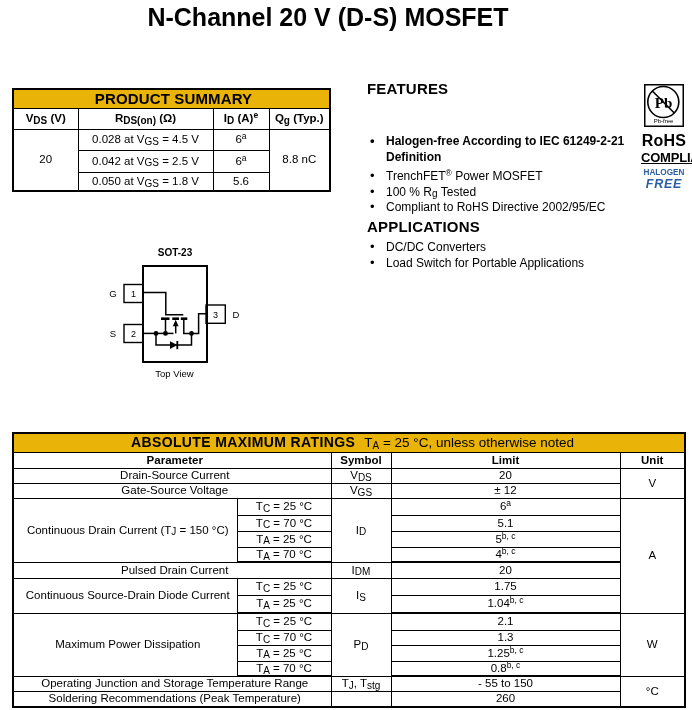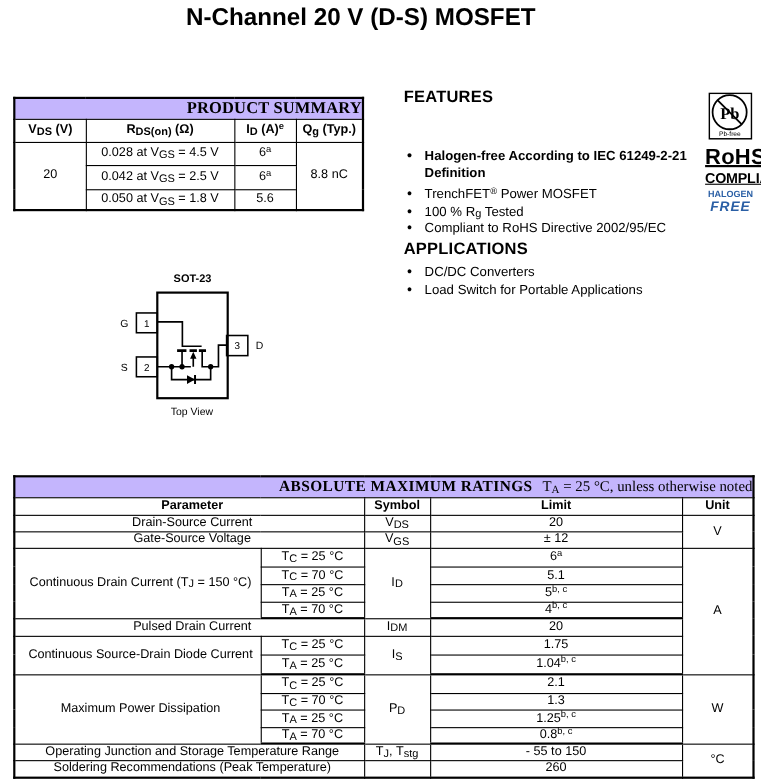--- a/index.html
+++ b/index.html
@@ -3,39 +3,39 @@
 <meta charset="utf-8">
 <style>
 * { margin:0; padding:0; box-sizing:border-box; }
 html,body { width:692px; height:710px; background:#fff; font-family:"Liberation Sans", sans-serif; color:#000; }
 #page { position:relative; width:692px; height:710px; overflow:hidden; }
 .abs { position:absolute; }
 sub { font-size:10px; line-height:0; vertical-align:baseline; position:relative; top:1.8px; }
 sup { font-size:8.5px; line-height:0; vertical-align:baseline; position:relative; top:-4px; }
 table { border-collapse:collapse; table-layout:fixed; }
 td, th { border:1px solid #000; font-weight:normal; text-align:center; vertical-align:middle; font-size:11.5px; line-height:1.1; }
-.hdrband { background:#c4b5fd; text-align:right; font-weight:bold; font-size:14px; padding-left:7px;font-family:Liberation Serif, serif; }
+.hdrband { background:#eab308; text-align:center; font-weight:bold; font-size:14px; padding-left:7px; }
 
 #pstab { width:318px; }
 #pstab td.h { font-weight:bold; }
 #pstab { border:2px solid #000; }
 
 #amr { width:673px; border:2px solid #000; }
 #amr td.p { text-align:center; padding-left:5px; }
 .b2 { border-bottom:2px solid #000 !important; }
-.title { width:656px; text-align:center; font-weight:bold; font-size:22px; top:3px; left:0; }
+.title { width:656px; text-align:center; font-weight:bold; font-size:25px; top:3px; left:0; }
 .feat { left:367px; top:80px; width:275px; }
 .feat h2 { font-size:15px; font-weight:bold; margin:0 0 3.5px 0; letter-spacing:0.2px;}
 .feat h2.app { margin-top:0px; margin-bottom:5px; }
 .feat ul { list-style:none; margin:0 0 2.5px 0; }
 .feat li { font-size:12px; position:relative; padding-left:19px; margin-bottom:0; line-height:15.5px; }
 .feat li.hal { margin-bottom:4px;margin-top:37px; }
 .feat li:before { content:"•"; position:absolute; left:3px; top:-1px; font-size:13px; }
 .rohs { left:641px; top:84px; width:46px; text-align:center; }
-.rohs .r1 { font-size:20px; font-weight:bold; letter-spacing:0.2px; line-height:1; margin-top:6px;text-decoration:underline;}
+.rohs .r1 { font-size:16px; font-weight:bold; letter-spacing:0.2px; line-height:1; margin-top:6px;}
 .rohs .r2 { font-size:13px; font-weight:bold; letter-spacing:-0.2px; line-height:1; margin-top:2px;text-decoration:underline;}
 .rohs .r3 { font-size:8.2px; font-weight:bold; color:#2a5fa5; line-height:1; margin-top:5px; }
 .rohs .r4 { font-size:12.5px; font-weight:bold; font-style:italic; color:#2a5fa5; line-height:1; margin-top:1px; letter-spacing:0.8px;}
 </style>
 </head>
 <body>
 <div id="page">
   <div class="abs title">N-Channel 20 V (D-S) MOSFET</div>
 
   <table id="pstab" class="abs" style="left:12px; top:88px;">

